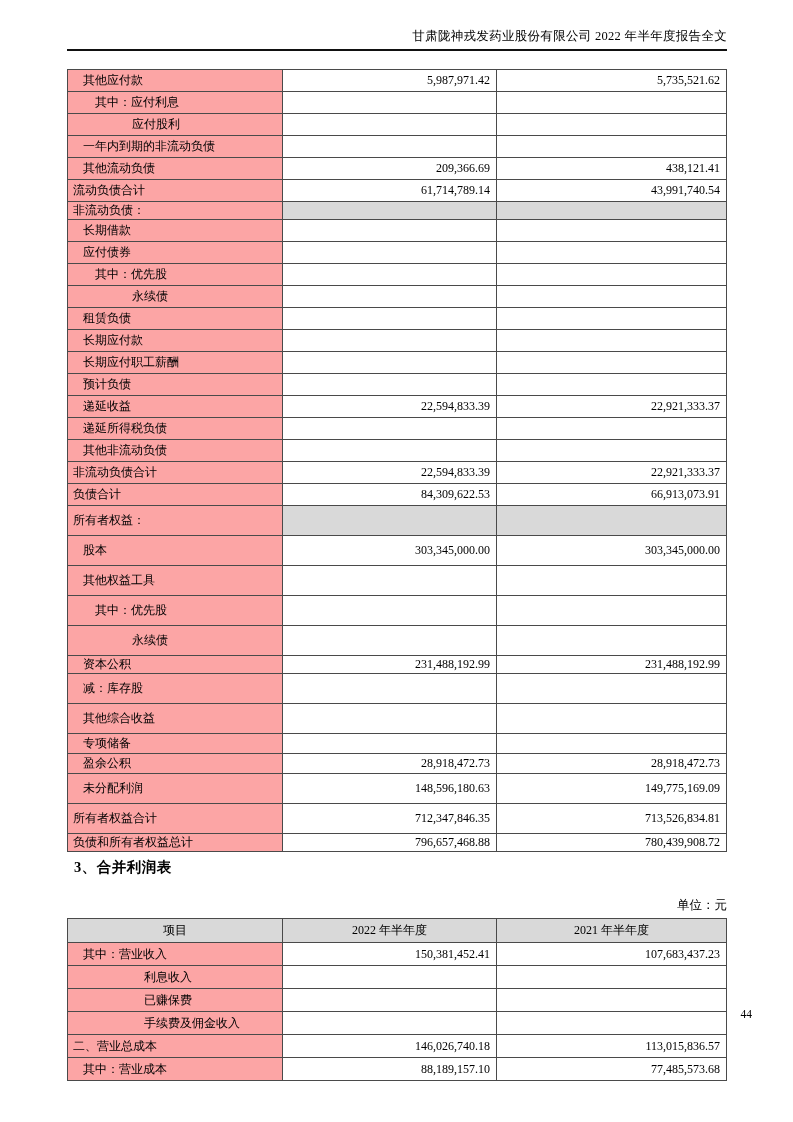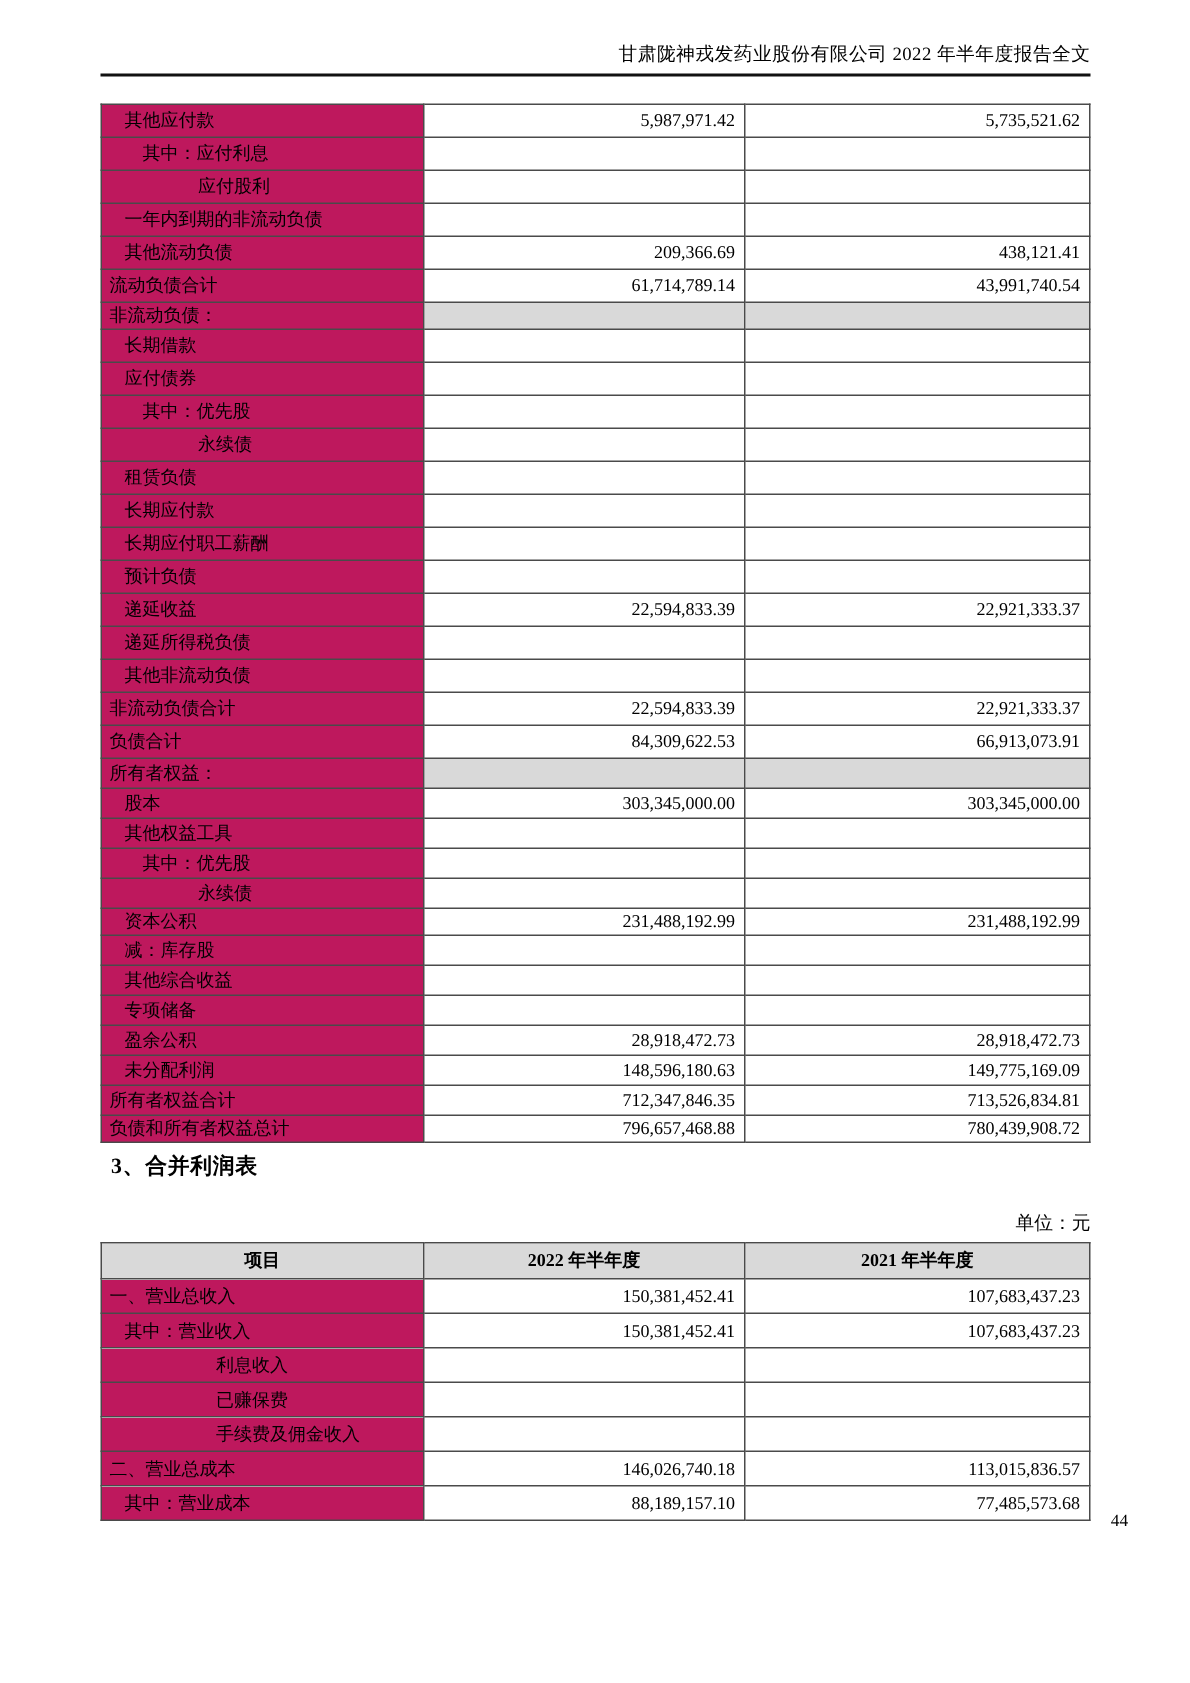--- a/index.html
+++ b/index.html
@@ -45,44 +45,44 @@
   col.c3 { width: 34.9%; }
   .fin-table td, .fin-table th {
     border: 1px solid #4a4a4a;
     padding: 0;
     vertical-align: middle;
     overflow: hidden;
     white-space: nowrap;
   }
   .fin-table th {
     background: #d9d9d9;
-    font-weight: bold;
+    font-weight: normal;
     text-align: center;
     height: 24px;
   }
   .fin-table td.label {
-    background: #be185d;
+    background: #fca5a5;
     text-align: left;
   }
   .fin-table td.val {
     background: #ffffff;
     text-align: right;
     padding-right: 6px;
   }
   tr.shaded td.val { background: #d9d9d9; }
   
   td.ind0 { padding-left: 5px;  }
   td.ind1 { padding-left: 15px; }
   td.ind2 { padding-left: 27px; }
   td.ind3 { padding-left: 64px; }
   td.ind4 { padding-left: 76px; }
   
   .balance tr          { height: 22px; }
   .balance tr.short    { height: 17px; }
-  .balance tr.compact  { height: 20px; line-height: 13px; }
+  .balance tr.compact  { height: 30px; line-height: 13px; }
   .balance tr.medium   { height: 20px; }
   .income tr           { height: 23px; }
   
   .section-heading {
     margin: 6px 0 0 7px;
     font-size: 14.5px;
     font-weight: bold;
     letter-spacing: 0.5px;
   }
   .unit-label {
@@ -297,25 +297,20 @@
         </colgroup>
       <thead>
         <tr>
           <th>项目</th>
           <th>2022 年半年度</th>
           <th>2021 年半年度</th>
         </tr>
       </thead>
       <tbody>
           <tr>
-            <td class="label ind0">一、营业总收入</td>
-            <td class="val">150,381,452.41</td>
-            <td class="val">107,683,437.23</td>
-          </tr>
-          <tr>
             <td class="label ind1">其中：营业收入</td>
             <td class="val">150,381,452.41</td>
             <td class="val">107,683,437.23</td>
           </tr>
           <tr>
             <td class="label ind4">利息收入</td>
             <td class="val"></td>
             <td class="val"></td>
           </tr>
           <tr>

